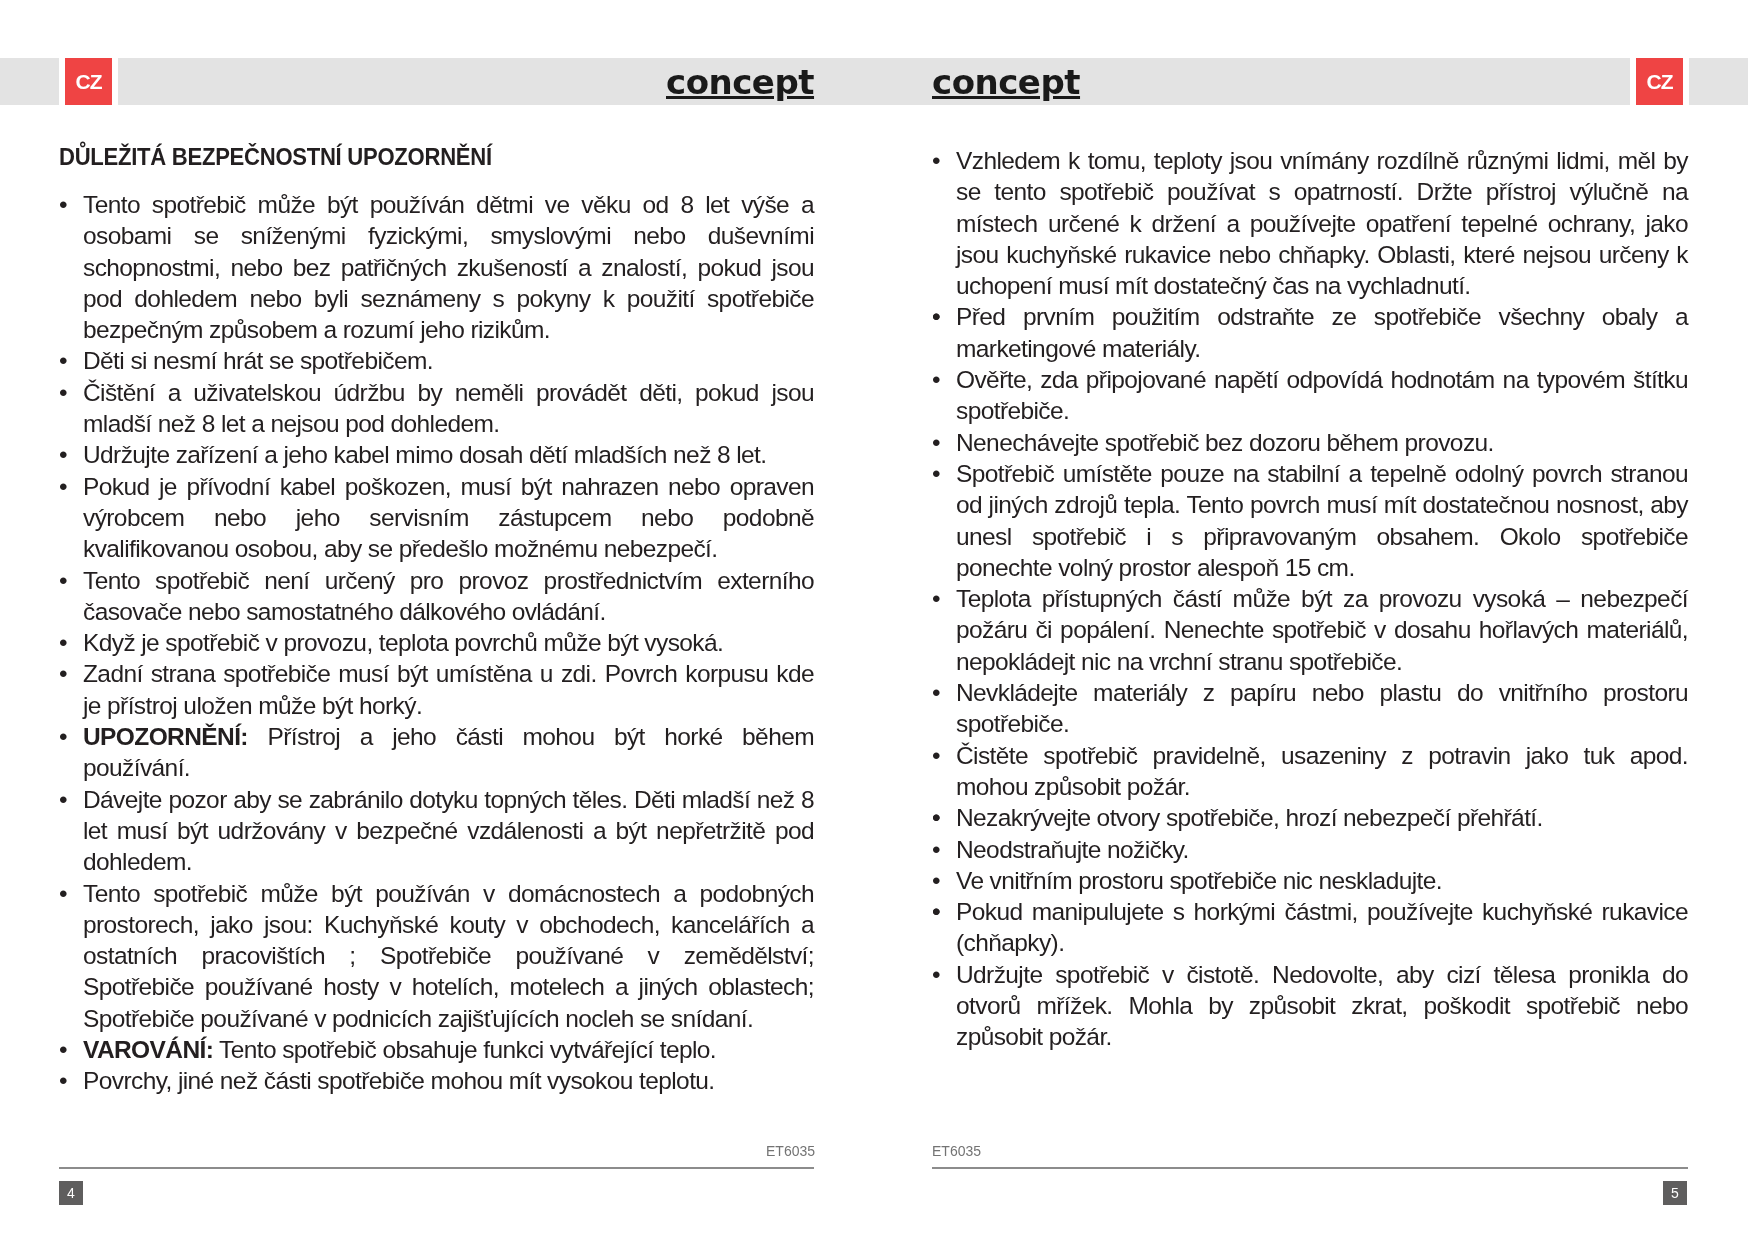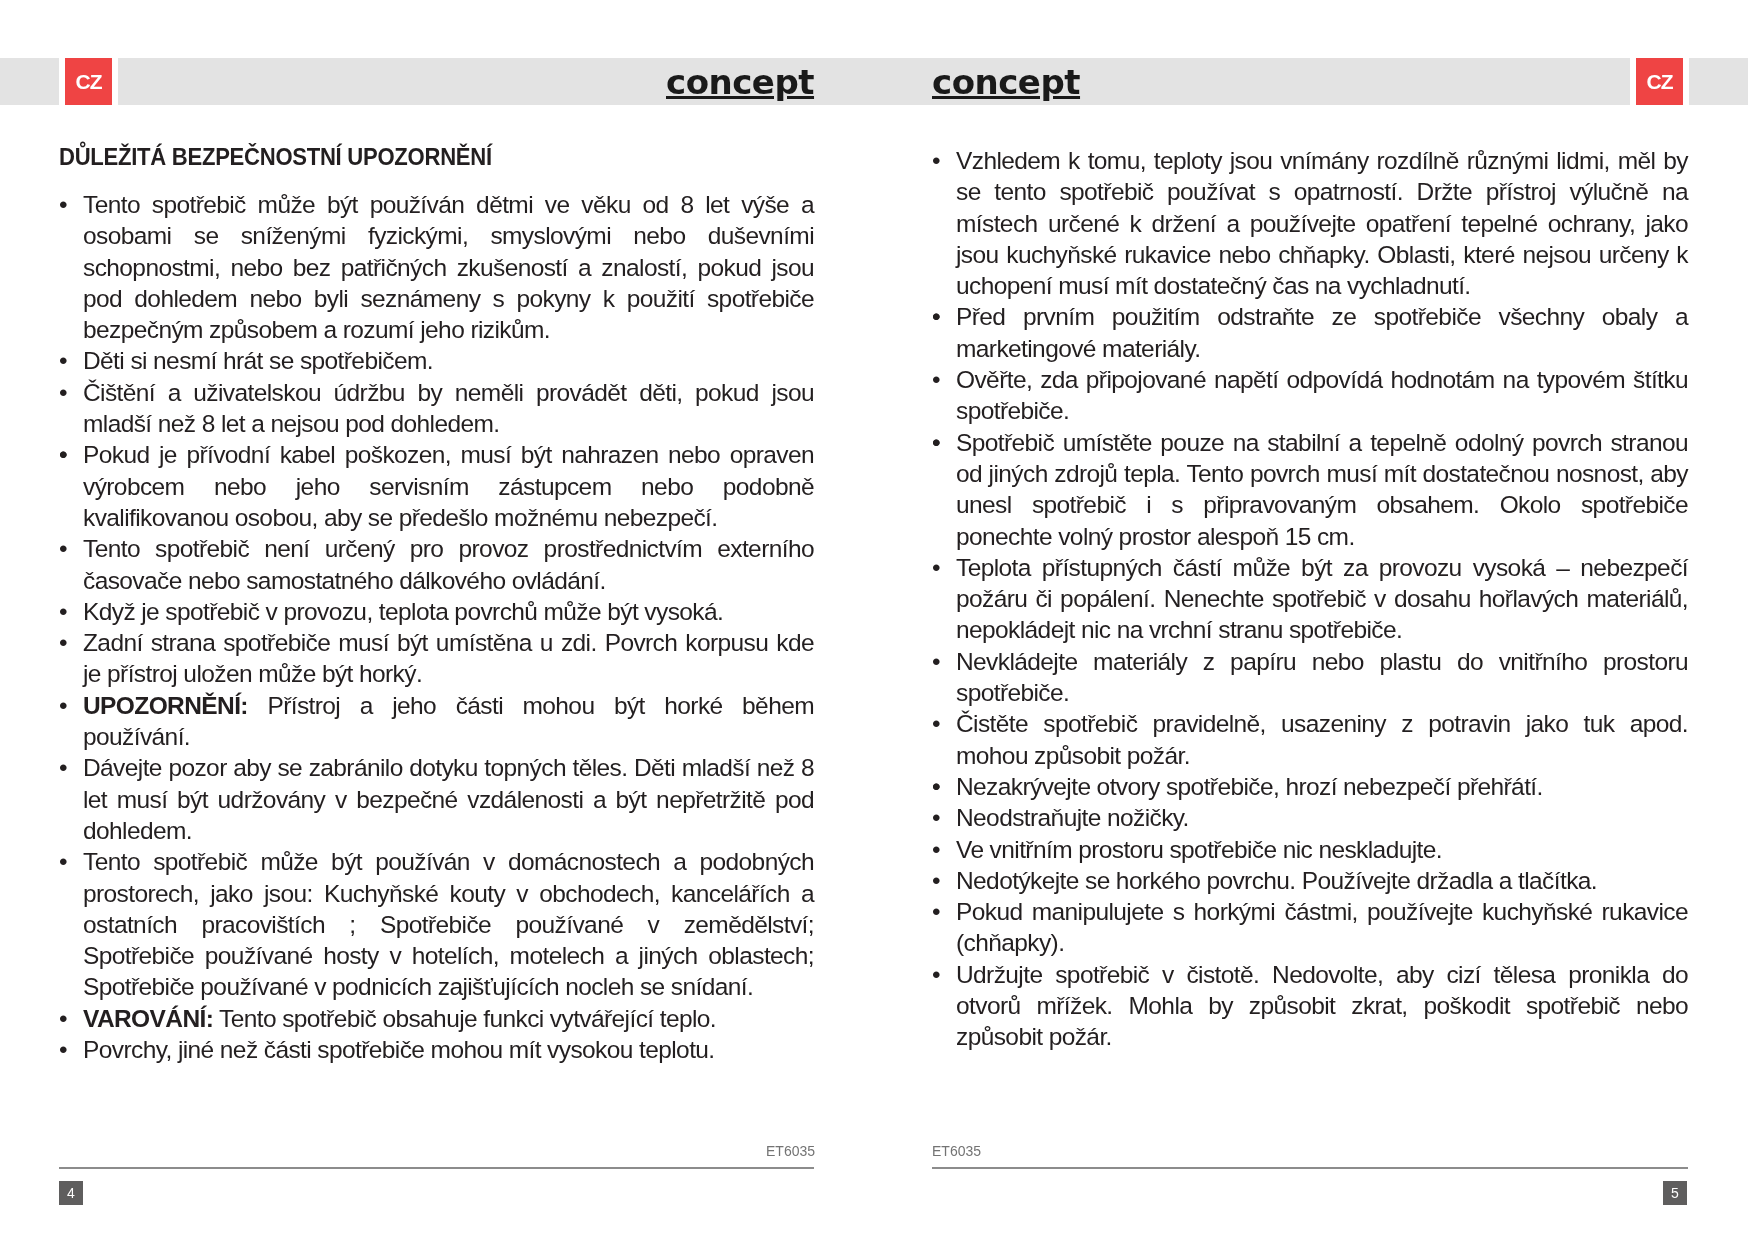--- a/index.html
+++ b/index.html
@@ -38,49 +38,49 @@
 <div class="gap" style="left:1630px;"></div>
 <div class="lang-box" style="left:1636px;">CZ</div>
 <div class="gap" style="left:1683px;"></div>
 
 <div class="page" style="left:59px; width:755px; top:143px;">
   <h1 class="title">DŮLEŽITÁ BEZPEČNOSTNÍ UPOZORNĚNÍ</h1>
   <ul class="items" id="left-list">
       <li><span class="bullet">•</span><span>Tento spotřebič může být používán dětmi ve věku od 8 let výše a osobami se sníženými fyzickými, smyslovými nebo duševními schopnostmi, nebo bez patřičných zkušeností a znalostí, pokud jsou pod dohledem nebo byli seznámeny s pokyny k použití spotřebiče bezpečným způsobem a rozumí jeho rizikům.</span></li>
       <li><span class="bullet">•</span><span>Děti si nesmí hrát se spotřebičem.</span></li>
       <li><span class="bullet">•</span><span>Čištění a uživatelskou údržbu by neměli provádět děti, pokud jsou mladší než 8 let a nejsou pod dohledem.</span></li>
-      <li><span class="bullet">•</span></li>
+      <li><span class="bullet">•</span><span>Udržujte zařízení a jeho kabel mimo dosah dětí mladších než 8 let.</span></li>
       <li><span class="bullet">•</span><span>Pokud je přívodní kabel poškozen, musí být nahrazen nebo opraven výrobcem nebo jeho servisním zástupcem nebo podobně kvalifikovanou osobou, aby se předešlo možnému nebezpečí.</span></li>
       <li><span class="bullet">•</span><span>Tento spotřebič není určený pro provoz prostřednictvím externího časovače nebo samostatného dálkového ovládání.</span></li>
       <li><span class="bullet">•</span><span>Když je spotřebič v provozu, teplota povrchů může být vysoká.</span></li>
       <li><span class="bullet">•</span><span>Zadní strana spotřebiče musí být umístěna u zdi. Povrch korpusu kde je přístroj uložen může být horký.</span></li>
       <li><span class="bullet">•</span><span class="strong">UPOZORNĚNÍ:</span><span> Přístroj a jeho části mohou být horké během používání.</span></li>
       <li><span class="bullet">•</span><span>Dávejte pozor aby se zabránilo dotyku topných těles. Děti mladší než 8 let musí být udržovány v bezpečné vzdálenosti a být nepřetržitě pod dohledem.</span></li>
       <li><span class="bullet">•</span><span>Tento spotřebič může být používán v domácnostech a podobných prostorech, jako jsou: Kuchyňské kouty v obchodech, kancelářích a ostatních pracovištích ; Spotřebiče používané v zemědělství; Spotřebiče používané hosty v hotelích, motelech a jiných oblastech; Spotřebiče používané v podnicích zajišťujících nocleh se snídaní.</span></li>
       <li><span class="bullet">•</span><span class="strong">VAROVÁNÍ:</span><span> Tento spotřebič obsahuje funkci vytvářející teplo.</span></li>
       <li><span class="bullet">•</span><span>Povrchy, jiné než části spotřebiče mohou mít vysokou teplotu.</span></li>
     </ul>
 </div>
 
 <div class="page" style="left:932px; width:756px; top:145px;">
   <ul class="items" id="right-list">
       <li><span class="bullet">•</span><span>Vzhledem k tomu, teploty jsou vnímány rozdílně různými lidmi, měl by se tento spotřebič používat s opatrností. Držte přístroj výlučně na místech určené k držení a používejte opatření tepelné ochrany, jako jsou kuchyňské rukavice nebo chňapky. Oblasti, které nejsou určeny k uchopení musí mít dostatečný čas na vychladnutí.</span></li>
       <li><span class="bullet">•</span></li>
       <li><span class="bullet">•</span><span>Před prvním použitím odstraňte ze spotřebiče všechny obaly a marketingové materiály.</span></li>
       <li><span class="bullet">•</span><span>Ověřte, zda připojované napětí odpovídá hodnotám na typovém štítku spotřebiče.</span></li>
-      <li><span class="bullet">•</span></li>
+      <li><span class="bullet">•</span><span>Nenechávejte spotřebič bez dozoru během provozu.</span></li>
       <li><span class="bullet">•</span><span>Spotřebič umístěte pouze na stabilní a tepelně odolný povrch stranou od jiných zdrojů tepla. Tento povrch musí mít dostatečnou nosnost, aby unesl spotřebič i s připravovaným obsahem. Okolo spotřebiče ponechte volný prostor alespoň 15 cm.</span></li>
       <li><span class="bullet">•</span><span>Teplota přístupných částí může být za provozu vysoká – nebezpečí požáru či popálení. Nenechte spotřebič v dosahu hořlavých materiálů, nepokládejt nic na vrchní stranu spotřebiče.</span></li>
       <li><span class="bullet">•</span><span>Nevkládejte materiály z papíru nebo plastu do vnitřního prostoru spotřebiče.</span></li>
       <li><span class="bullet">•</span><span>Čistěte spotřebič pravidelně, usazeniny z potravin jako tuk apod. mohou způsobit požár.</span></li>
       <li><span class="bullet">•</span></li>
       <li><span class="bullet">•</span><span>Nezakrývejte otvory spotřebiče, hrozí nebezpečí přehřátí.</span></li>
       <li><span class="bullet">•</span><span>Neodstraňujte nožičky.</span></li>
       <li><span class="bullet">•</span><span>Ve vnitřním prostoru spotřebiče nic neskladujte.</span></li>
-      <li><span class="bullet">•</span><span>Nedotýkejte se horkého povrchu. Používejte držadla a tlačítka.</span></li>
+      <li><span class="bullet">•</span></li>
       <li><span class="bullet">•</span><span>Pokud manipulujete s horkými částmi, používejte kuchyňské rukavice (chňapky).</span></li>
       <li><span class="bullet">•</span><span>Udržujte spotřebič v čistotě. Nedovolte, aby cizí tělesa pronikla do otvorů mřížek. Mohla by způsobit zkrat, poškodit spotřebič nebo způsobit požár.</span></li>
     </ul>
 </div>
 
 <div class="rule" style="left:59px; width:755px;"></div>
 <div class="pagenum" style="left:59px;">4</div>
 <div class="model" style="left:766px;">ET6035</div>
 
 <div class="rule" style="left:932px; width:756px;"></div>

